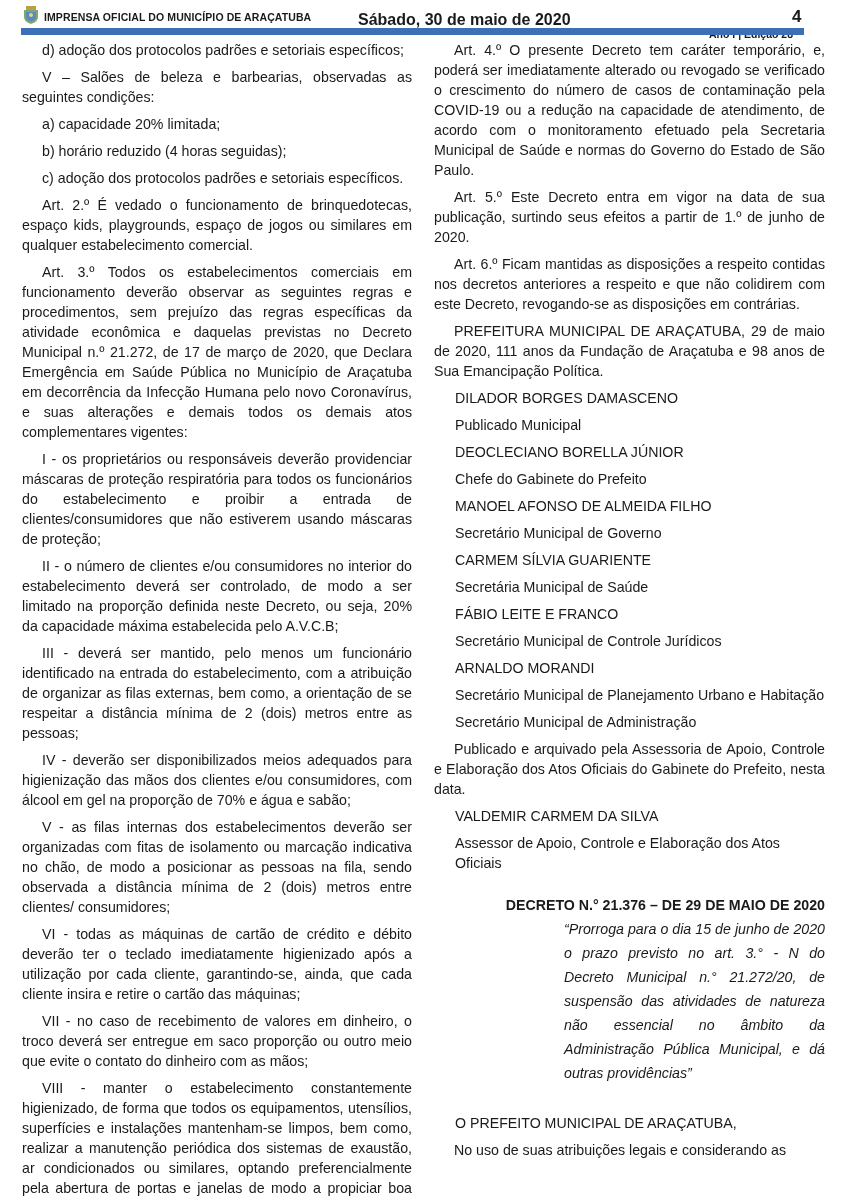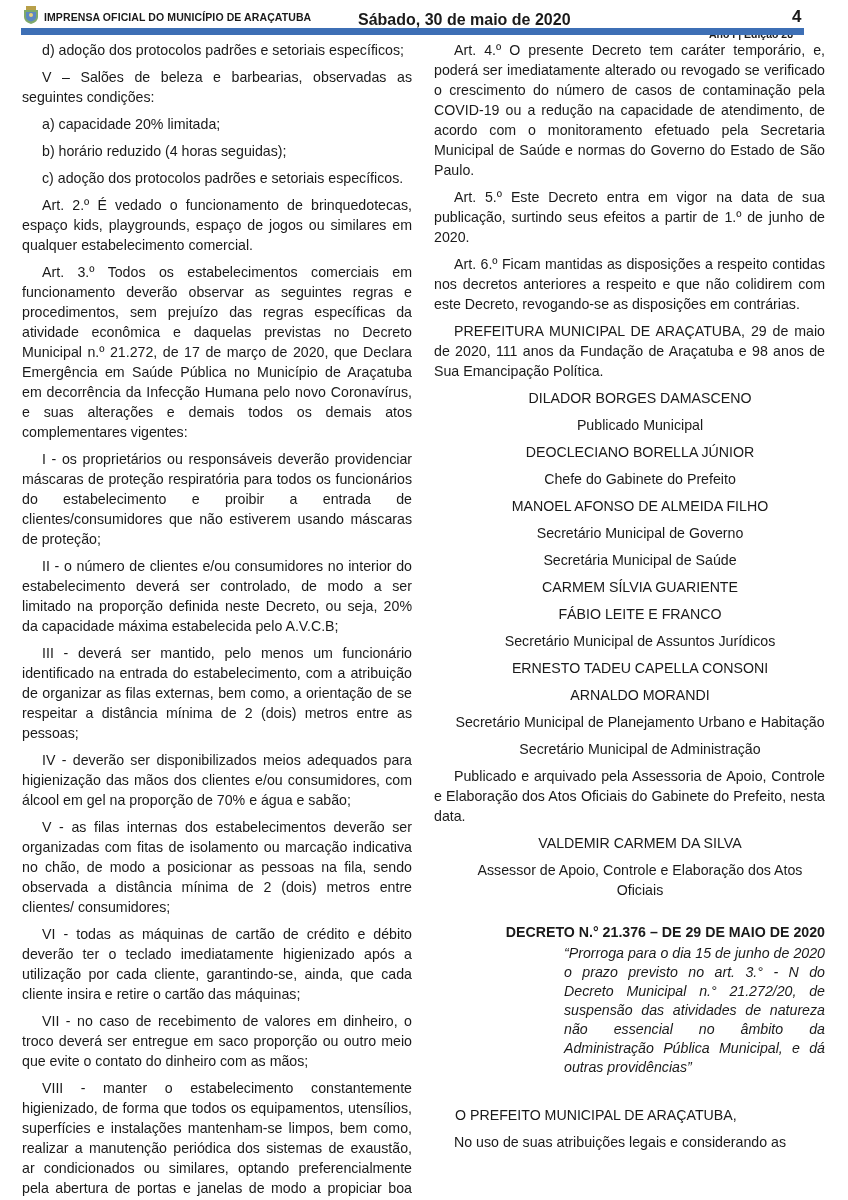--- a/index.html
+++ b/index.html
@@ -11,23 +11,23 @@
   .header .title { position: absolute; left: 24px; top: 7px; font-weight: bold; font-size: 10.5px; letter-spacing: 0.1px; }
   .header .date { position: absolute; left: 338px; top: 7px; font-weight: bold; font-size: 16px; }
   .header .edition { position: absolute; left: 689px; top: 24px; font-weight: bold; font-size: 10.5px; }
   .header .pagenum { position: absolute; left: 772px; top: 3px; font-weight: bold; font-size: 17px; }
   .header .bar { position: absolute; left: 1px; top: 24px; width: 783px; height: 7px; background: #3d6fb5; }
 
   .col { position: absolute; top: 40px; width: 390px; font-size: 14.2px; line-height: 20px; text-align: justify; }
   .col.left { left: 22px; }
   .col.right { left: 434px; width: 391px; }
   .col p { margin-bottom: 7px; text-indent: 20px; }
-  .col p.sig { text-indent: 0; padding-left: 21px; text-align: center; margin-bottom: 7px; }
+  .col p.sig { text-indent: 0; padding-left: 21px; text-align: left; margin-bottom: 7px; }
   .col p.title-decree { text-indent: 0; text-align: right; font-weight: bold; margin-top: 22px; margin-bottom: 2px; }
-  .col p.ementa { text-indent: 0; margin-left: 130px; font-style: italic; margin-bottom: 8px; line-height: 19px; }
+  .col p.ementa { text-indent: 0; margin-left: 130px; font-style: italic; margin-bottom: 8px; line-height: 24px; }
   .col p.noindent-s { text-indent: 0; padding-left: 21px; margin-top: 28px; }
 </style>
 </head>
 <body>
 
 <div class="header">
   <svg class="logo" viewBox="0 0 16 18">
     <rect x="3" y="0" width="10" height="4" fill="#b8a04a"></rect>
     <path d="M1 4 H15 V11 Q15 16 8 18 Q1 16 1 11 Z" fill="#7fa96a"></path>
     <path d="M3 6 H13 V11 Q13 14 8 15.5 Q3 14 3 11 Z" fill="#5b87c2"></path>
@@ -63,25 +63,24 @@
   <p>Art. 5.º Este Decreto entra em vigor na data de sua publicação, surtindo seus efeitos a partir de 1.º de junho de 2020.</p>
   <p>Art. 6.º Ficam mantidas as disposições a respeito contidas nos decretos anteriores a respeito e que não colidirem com este Decreto, revogando-se as disposições em contrárias.</p>
   <p>PREFEITURA MUNICIPAL DE ARAÇATUBA, 29 de maio de 2020, 111 anos da Fundação de Araçatuba e 98 anos de Sua Emancipação Política.</p>
 
   <p class="sig">DILADOR BORGES DAMASCENO</p>
   <p class="sig">Publicado Municipal</p>
   <p class="sig">DEOCLECIANO BORELLA JÚNIOR</p>
   <p class="sig">Chefe do Gabinete do Prefeito</p>
   <p class="sig">MANOEL AFONSO DE ALMEIDA FILHO</p>
   <p class="sig">Secretário Municipal de Governo</p>
+  <p class="sig">CARMEM SÍLVIA GUARIENTE</p>
   <p class="sig">Secretária Municipal de Saúde</p>
-  <p class="sig">CARMEM SÍLVIA GUARIENTE</p>
   <p class="sig">FÁBIO LEITE E FRANCO</p>
-  <p class="sig">Secretário Municipal de Assuntos Jurídicos</p>
-  <p class="sig">ERNESTO TADEU CAPELLA CONSONI</p>
+  <p class="sig">Secretário Municipal de Controle Jurídicos</p>
   <p class="sig">ARNALDO MORANDI</p>
   <p class="sig">Secretário Municipal de Planejamento Urbano e Habitação</p>
   <p class="sig">Secretário Municipal de Administração</p>
 
   <p>Publicado e arquivado pela Assessoria de Apoio, Controle e Elaboração dos Atos Oficiais do Gabinete do Prefeito, nesta data.</p>
   <p class="sig">VALDEMIR CARMEM DA SILVA</p>
   <p class="sig">Assessor de Apoio, Controle e Elaboração dos Atos Oficiais</p>
 
   <p class="title-decree">DECRETO N.° 21.376 – DE 29 DE MAIO DE 2020</p>
   <p class="ementa">“Prorroga para o dia 15 de junho de 2020 o prazo previsto no art. 3.° - N do Decreto Municipal n.° 21.272/20, de suspensão das atividades de natureza não essencial no âmbito da Administração Pública Municipal, e dá outras providências”</p>

